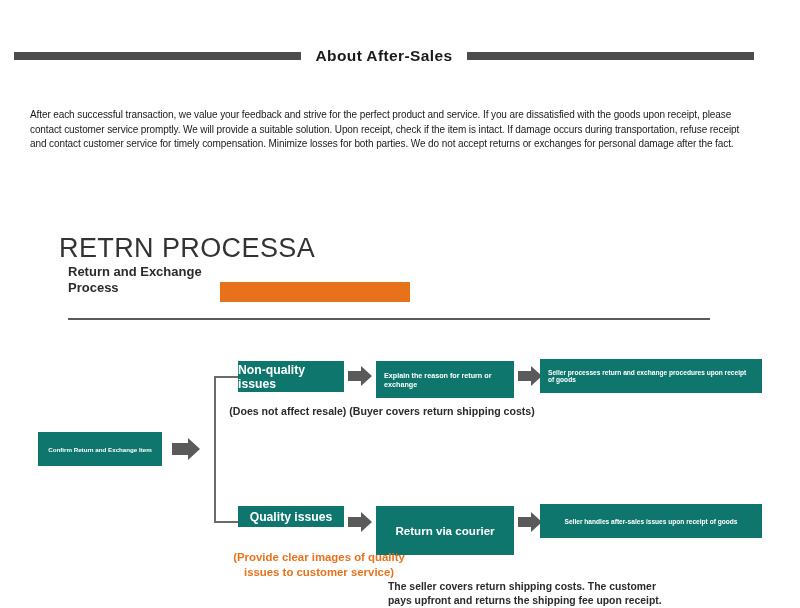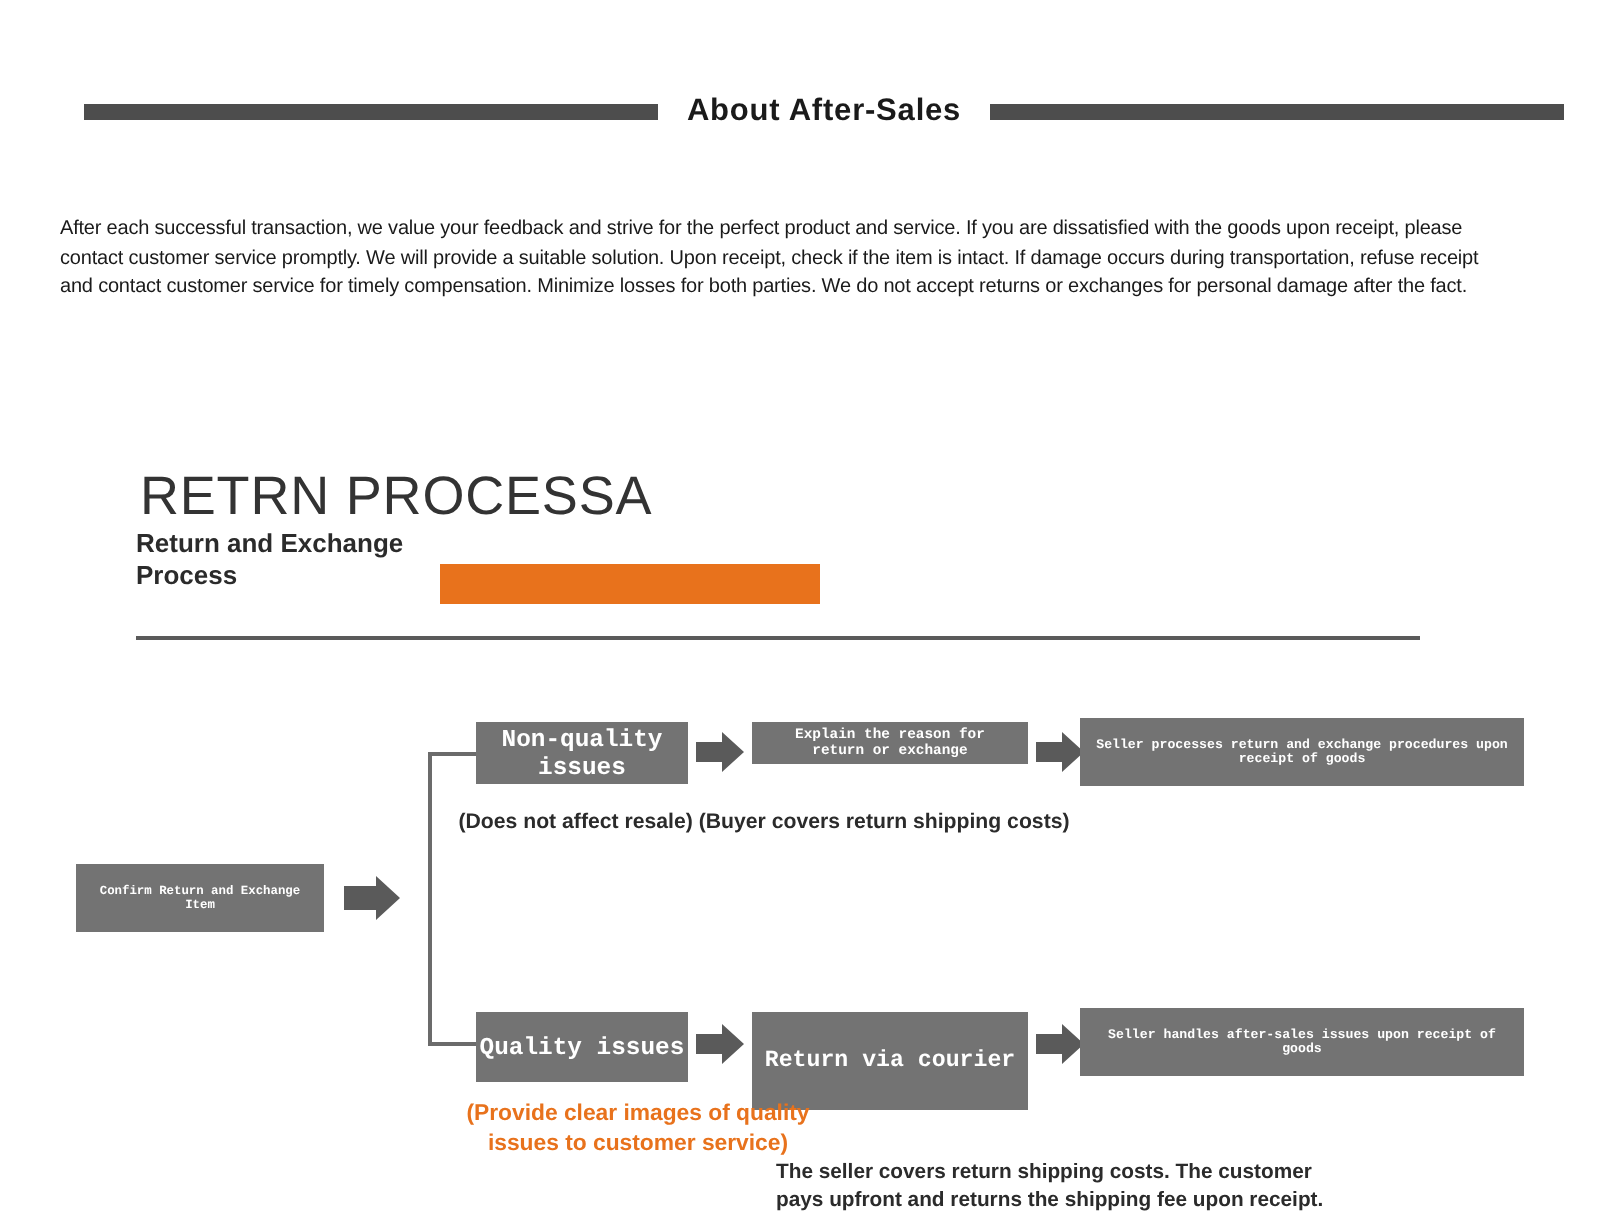--- a/index.html
+++ b/index.html
@@ -11,21 +11,21 @@
     height: 608px;
     background: #ffffff;
     font-family: "Liberation Sans", sans-serif;
     overflow: hidden;
     position: relative;
   }
 
   
   .header {
     position: absolute;
-    left: 42px;
+    left: 14px;
     top: 44px;
     width: 740px;
     height: 24px;
     display: flex;
     align-items: center;
   }
   .header .rule {
     height: 8px;
     background: #4d4d4d;
     flex: 1 1 auto;
@@ -49,21 +49,21 @@
     font-size: 10px;
     font-weight: normal;
     line-height: 1.46;
     color: #1a1a1a;
     letter-spacing: -0.1px;
   }
 
   
   .big-heading {
     position: absolute;
-    left: 70px;
+    left: 59px;
     top: 233px;
     font-size: 27px;
     font-weight: 400;
     color: #333333;
     letter-spacing: .4px;
   }
 
   
   .sub-label {
     position: absolute;
@@ -90,48 +90,47 @@
     width: 642px;
     height: 2px;
     background: #5a5a5a;
   }
 
   
   .flow { position: absolute; left: 0; top: 0; width: 800px; height: 608px; }
 
   .box {
     position: absolute;
-    background: #737373;
+    background: #0f766e;
     color: #ffffff;
     display: flex;
     align-items: center;
     justify-content: center;
-    text-align: center;
+    text-align: left;
     box-sizing: border-box;
-    font-family: Liberation Mono, monospace;
   }
 
   .box-confirm {
     left: 38px; top: 432px; width: 124px; height: 34px;
     font-size: 6.2px; font-weight: bold; padding: 0 6px;
   }
   .box-nonquality {
     left: 238px; top: 361px; width: 106px; height: 31px;
     font-size: 12.2px; font-weight: bold;
   }
   .box-explain {
-    left: 376px; top: 361px; width: 138px; height: 21px;
+    left: 376px; top: 361px; width: 138px; height: 37px;
     font-size: 7.2px; font-weight: bold; padding: 0 8px;
   }
   .box-seller-nq {
     left: 540px; top: 359px; width: 222px; height: 34px;
     font-size: 6.6px; font-weight: bold; padding: 0 8px;
   }
   .box-quality {
-    left: 238px; top: 506px; width: 106px; height: 35px;
+    left: 238px; top: 506px; width: 106px; height: 21px;
     font-size: 12.2px; font-weight: bold;
   }
   .box-courier {
     left: 376px; top: 506px; width: 138px; height: 49px;
     font-size: 11.6px; font-weight: bold;
   }
   .box-seller-q {
     left: 540px; top: 504px; width: 222px; height: 34px;
     font-size: 6.6px; font-weight: bold; padding: 0 8px;
   }

